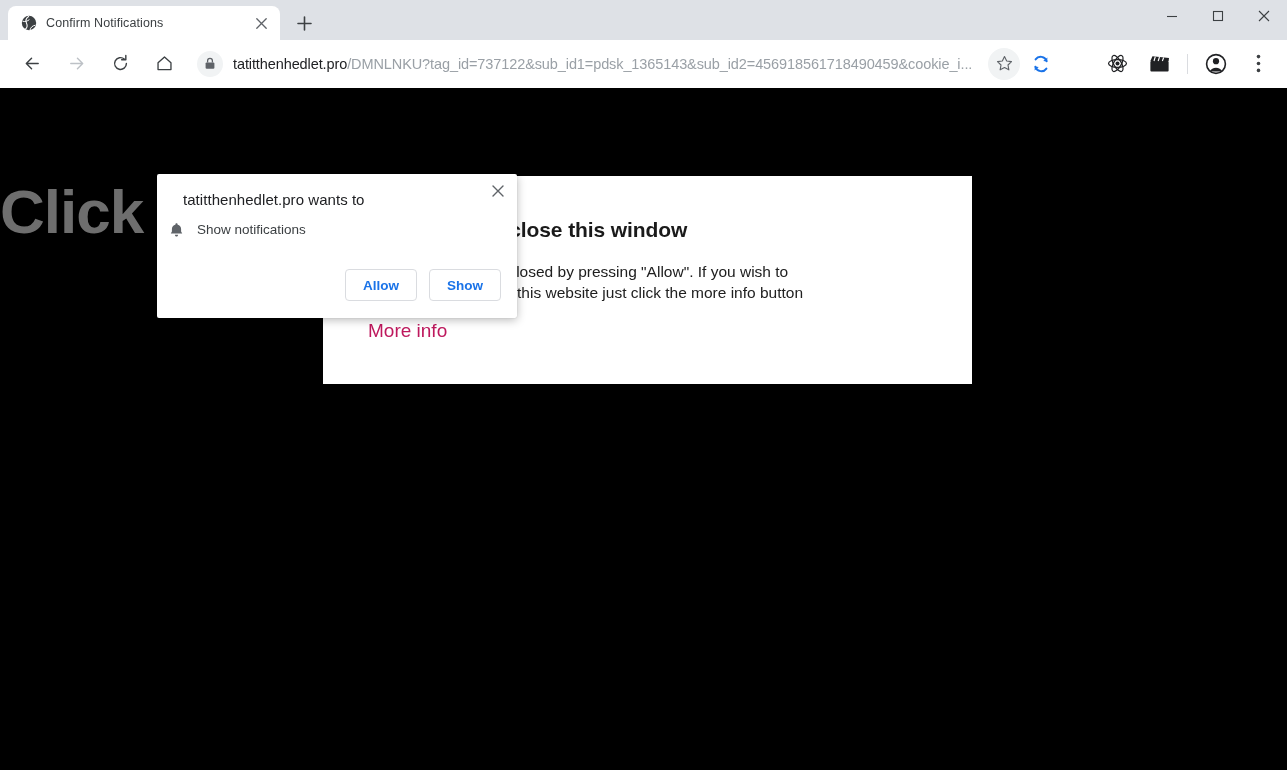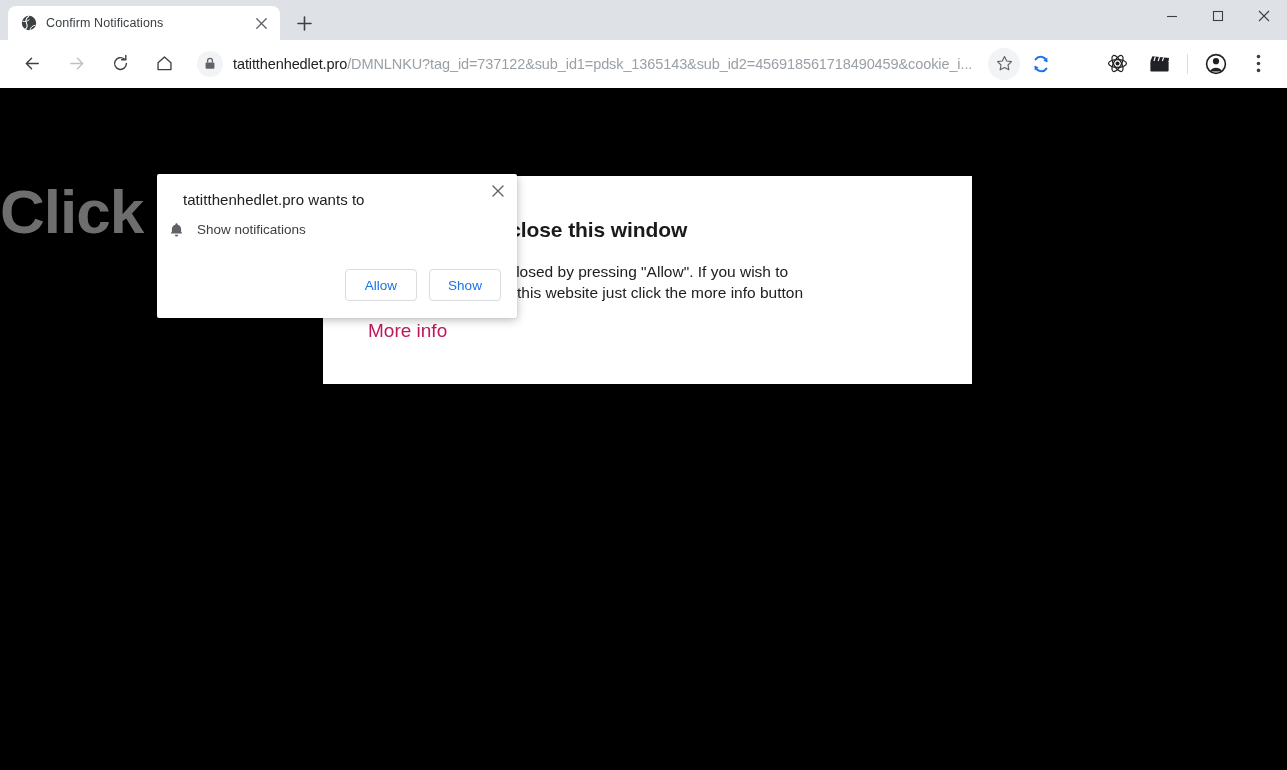--- a/index.html
+++ b/index.html
@@ -305,21 +305,21 @@
 
   .perm-btn {
     min-width: 72px;
     height: 32px;
     padding: 0 15px;
     background: #ffffff;
     border: 1px solid #dadce0;
     border-radius: 4px;
     color: #1a73e8;
     font-size: 13.5px;
-    font-weight: normal;
+    font-weight: bold;
     font-family: "Liberation Sans", sans-serif;
     display: flex;
     align-items: center;
     justify-content: center;
     cursor: pointer;
   }
 </style>
 </head>
 <body>
 

